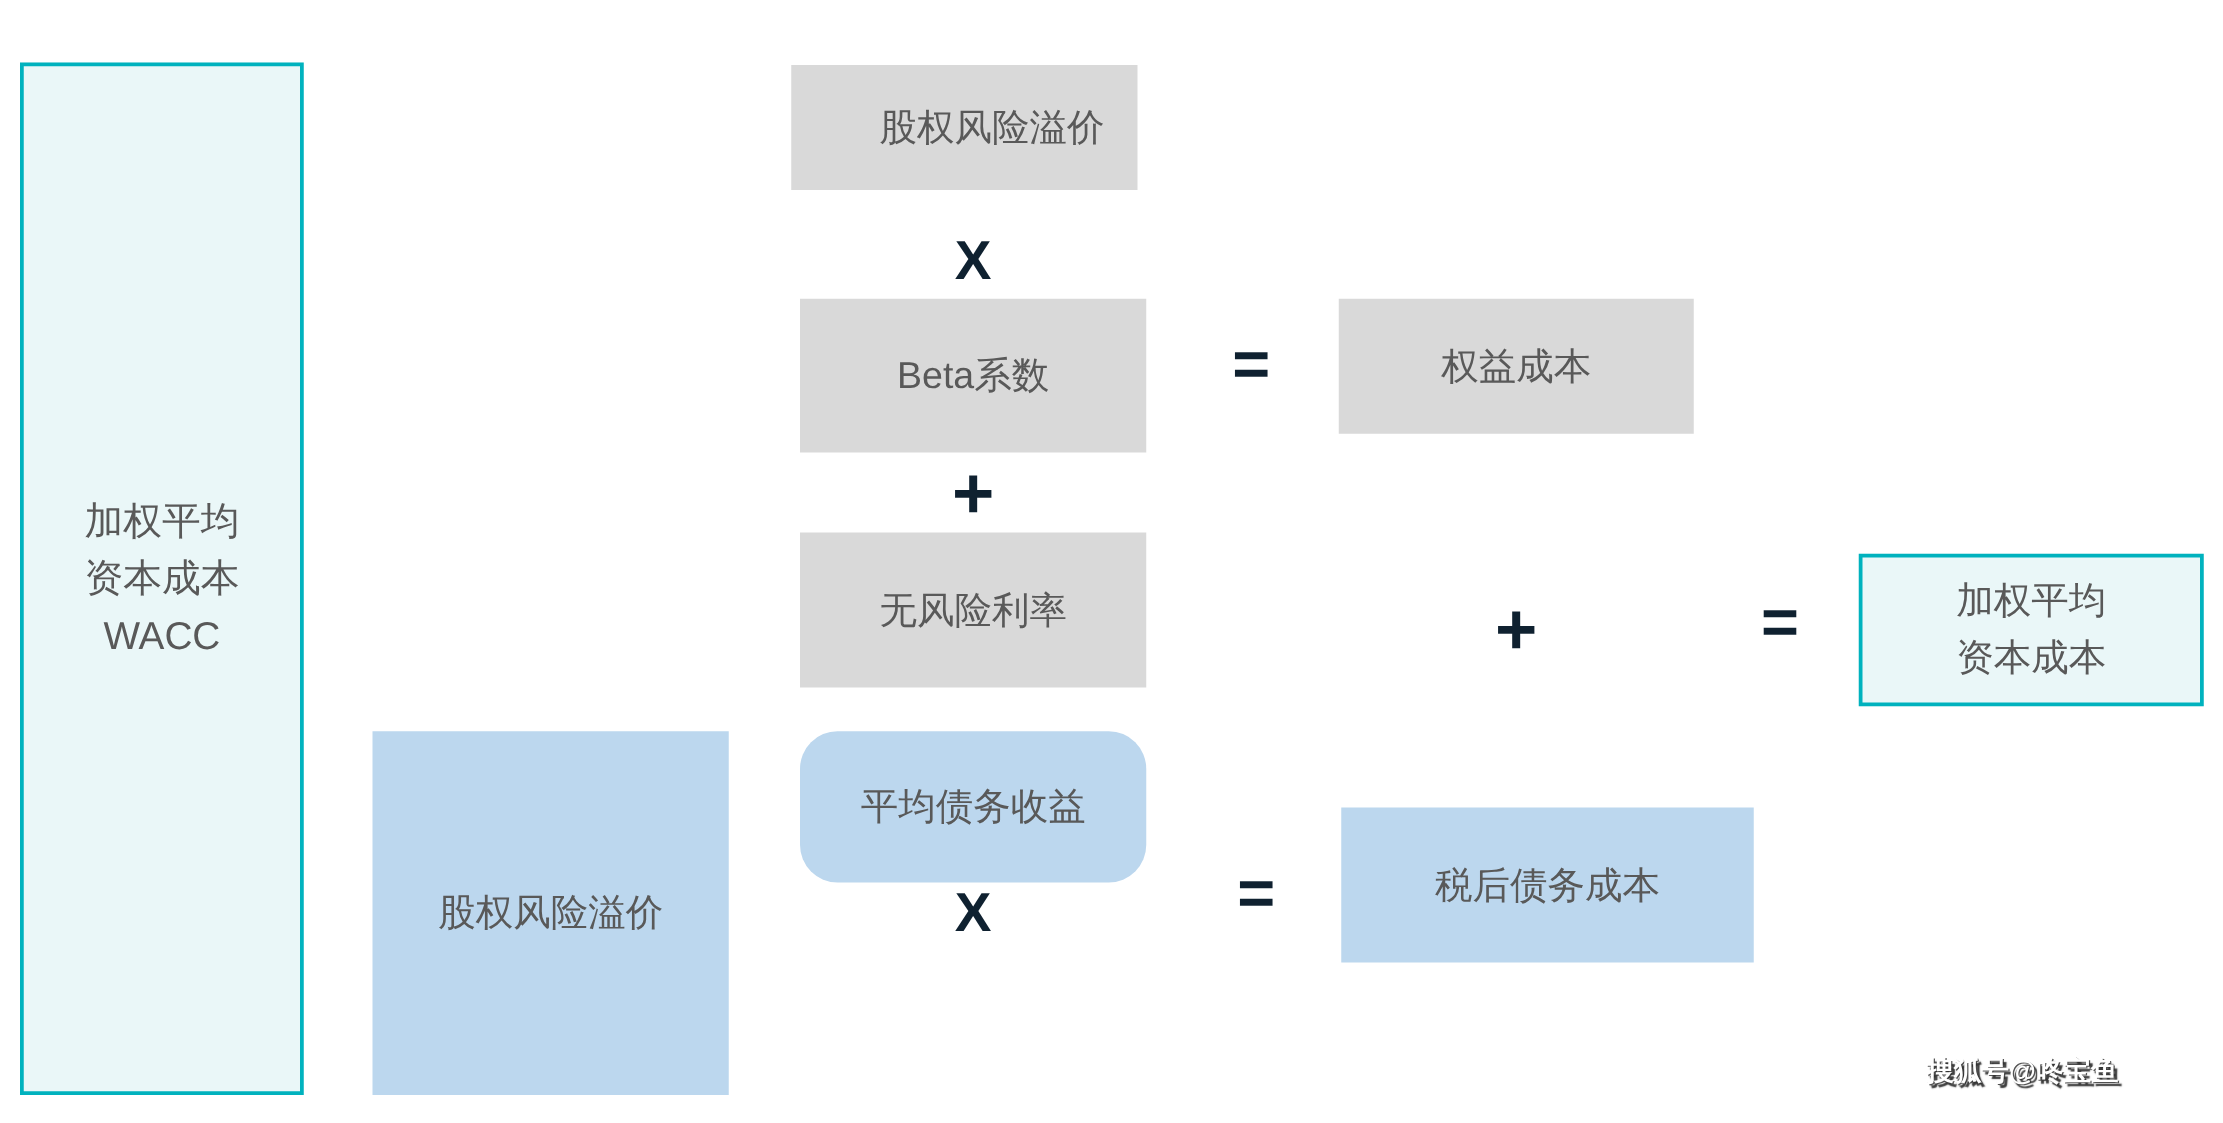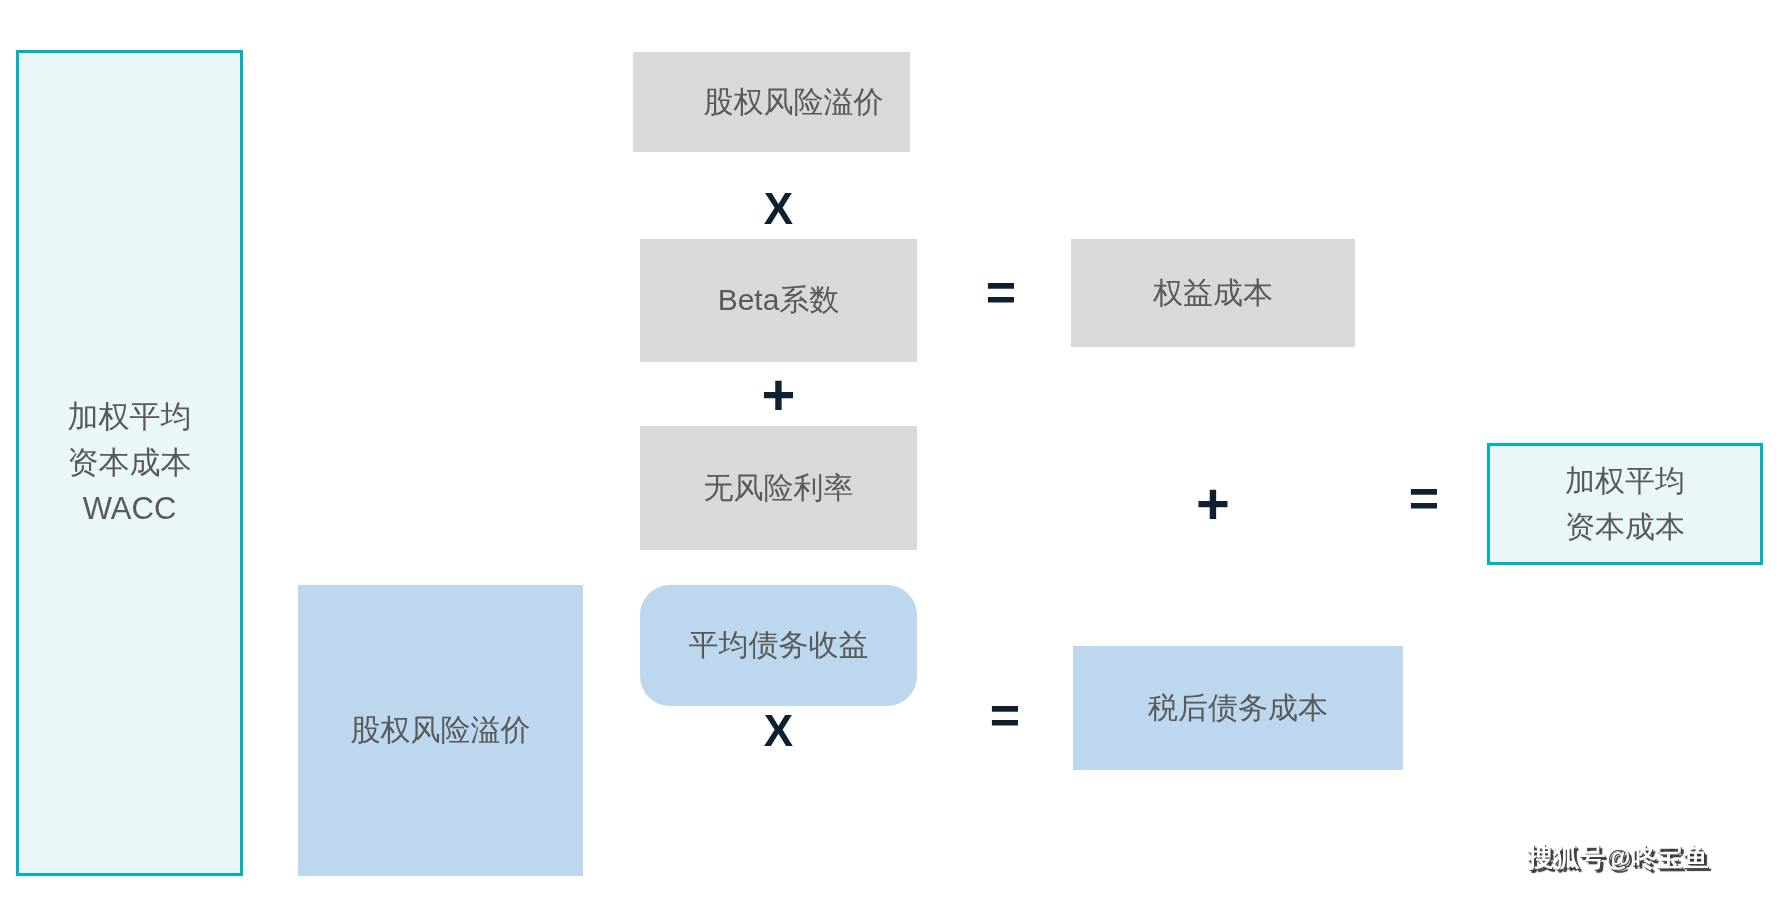--- a/index.html
+++ b/index.html
@@ -18,21 +18,21 @@
   .op{
     position:absolute;display:flex;align-items:center;justify-content:center;
     color:var(--operator);font-weight:900;
   }
   .op-x{font-size:44px;}
   .op-plus{font-size:58px;}
   .op-eq{font-size:52px;letter-spacing:-2px;}
   .watermark{
     position:absolute;left:1478px;top:832px;width:280px;height:50px;
     display:flex;align-items:center;justify-content:center;
-    font-size:26px;font-weight:bold;color:#ffffff;
+    font-size:22px;font-weight:bold;color:#ffffff;
     text-shadow:3px 3px 1px rgba(45,45,45,0.95), 1px 1px 0 rgba(45,45,45,0.8);
     white-space:nowrap;
   }
 </style>
 </head>
 <body>
 
 <div class="canvas">
 
   <div class="box teal" style="left:16px;top:50px;width:227px;height:826px;font-size:31px;">

